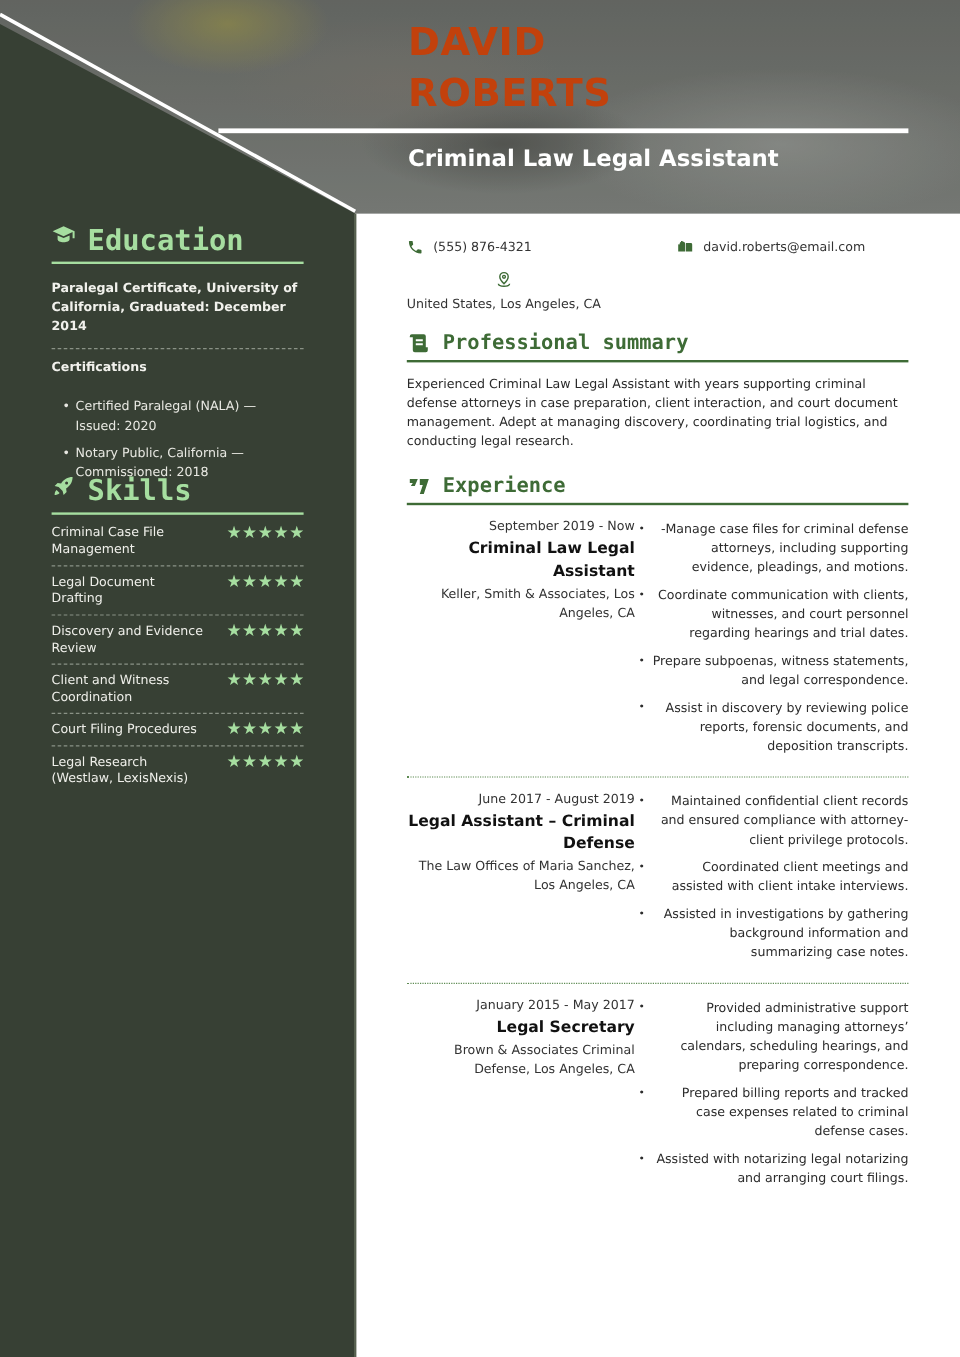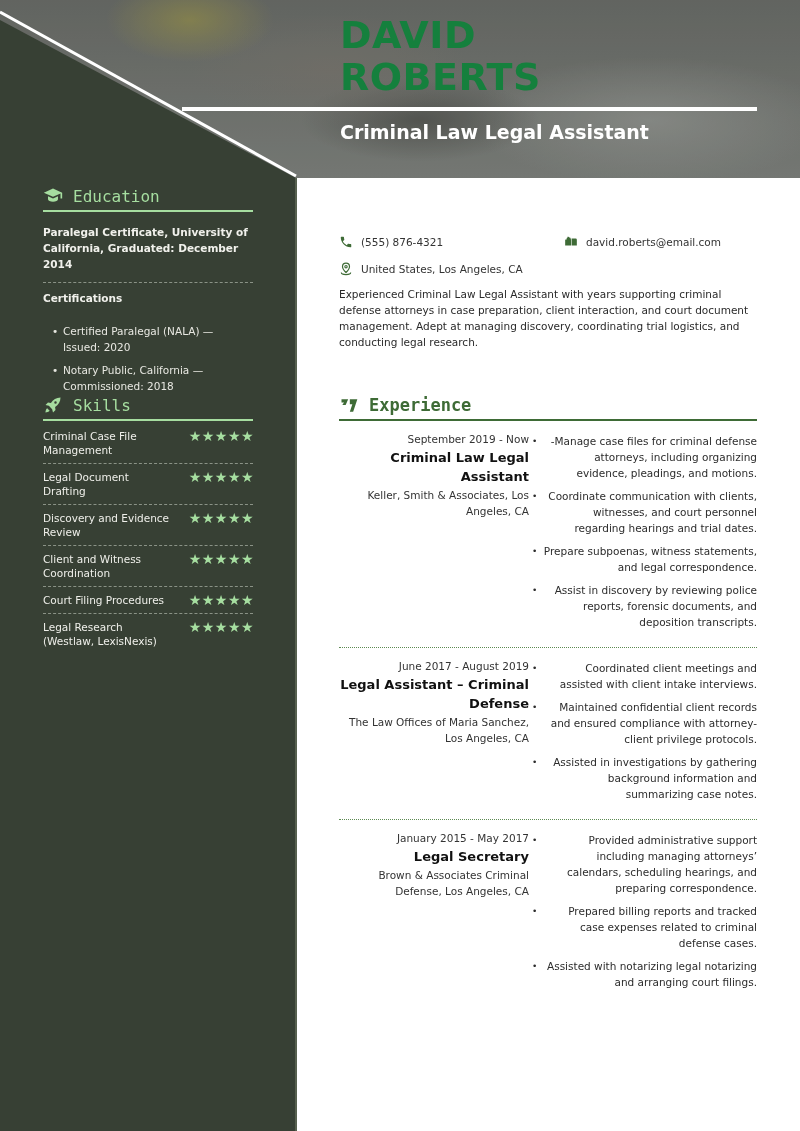--- a/index.html
+++ b/index.html
@@ -25,50 +25,50 @@
     clip-path: polygon(0 20px, 296px 178px, 296px 1131px, 0 1131px);
   }
   .diag-line {
     position: absolute; left: 0; top: 0; width: 300px; height: 180px; pointer-events: none;
   }
   .sidebar-edge { position:absolute; left:295px; top:178px; width:2px; height:953px; background:#56604f; }
 
   .name {
     position: absolute; left: 340px; top: 14px;
     font-family: "DejaVu Sans", sans-serif; font-weight: bold;
-    font-size: 38px; line-height: 42px; color: #15803d; letter-spacing: 0.5px;
+    font-size: 32px; line-height: 42px; color: #c2410c; letter-spacing: 0.5px;
   }
   .header-rule { position: absolute; left: 182px; top: 107px; width: 575px; height: 4px; background: #ffffff; }
   .job-title {
     position: absolute; left: 340px; top: 121px;
     font-family: "DejaVu Sans", sans-serif; font-weight: bold; font-size: 19px; color: #ffffff;
   }
 
   
   .side { position: absolute; left: 43px; width: 210px; color: #f1f1ec; }
   .side-heading {
-    display: flex; align-items: center; gap: 10px;
-    font-family: "DejaVu Sans Mono", monospace; font-weight: normal; font-size: 16px; color: #a6dea0;
+    display: flex; align-items: flex-start; gap: 10px;
+    font-family: "DejaVu Sans Mono", monospace; font-weight: bold; font-size: 24px; color: #a6dea0;
     padding-bottom: 4px; border-bottom: 2px solid #a6dea0;
   }
   .side-heading svg { width: 20px; height: 20px; }
   .edu-degree { font-size: 10.5px; font-weight: bold; line-height: 16px; margin-top: 12px; padding-bottom: 10px; border-bottom: 1px dashed #8a9286; }
   .cert-title { font-size: 10.5px; font-weight: bold; margin-top: 9px; }
   .cert-list { list-style: none; margin-top: 19px; }
   .cert-list li { position: relative; padding-left: 20px; font-size: 10.5px; line-height: 16px; margin-bottom: 7px; color: #e8e8e2; }
   .cert-list li::before { content: "•"; position: absolute; left: 9px; top: 0; }
 
   .skill-row { display: flex; justify-content: space-between; align-items: flex-start; padding: 6px 0 6px 0; border-bottom: 1px dashed #8a9286; }
   .skill-row:last-child { border-bottom: none; }
   .skill-name { font-size: 10.5px; line-height: 14px; width: 130px; color: #efefea; }
   .stars { display: flex; gap: 1px; color: #a6dea0; font-size: 14px; line-height: 14px; letter-spacing: -0.5px; }
 
   
   .main { position: absolute; left: 339px; width: 418px; }
-  .contact { position: absolute; font-size: 10.5px; color: #333; display: flex; align-items: center; gap: 8px; margin-top: 36px; }
+  .contact { position: absolute; font-size: 10.5px; color: #333; display: flex; align-items: center; gap: 8px; }
   .contact svg { width: 14px; height: 14px; }
   .main-heading {
     display: flex; align-items: center; gap: 10px;
     font-family: "DejaVu Sans Mono", monospace; font-weight: bold; font-size: 17px; color: #3e6b36;
     padding-bottom: 4px; border-bottom: 2px solid #3e6b36;
   }
   .main-heading svg { width: 20px; height: 20px; }
   .summary { font-size: 10.5px; line-height: 16px; color: #2a2a2a; margin-top: 10px; }
 
   .job { display: flex; padding: 12px 0 10px; border-bottom: 1px dotted #5d8a52; }
@@ -192,65 +192,71 @@
       <path fill="#3e6b36" d="M6.6 10.8c1.4 2.8 3.8 5.1 6.6 6.6l2.2-2.2c.3-.3.7-.4 1-.2 1.1.4 2.3.6 3.6.6.6 0 1 .4 1 1V20c0 .6-.4 1-1 1C10.6 21 3 13.4 3 4c0-.6.4-1 1-1h3.5c.6 0 1 .4 1 1 0 1.3.2 2.5.6 3.6.1.3 0 .7-.2 1l-2.3 2.2z"></path>
     </svg>
   <span>(555) 876-4321</span>
 </div>
 <div class="contact" style="left:564px; top:199px;">
   <svg viewBox="0 0 24 24">
       <path fill="#3e6b36" d="M4 8a4 4 0 0 1 8 0v10H2V8a2 2 0 0 1 2 0zm9-2h7a2 2 0 0 1 2 2v10h-9V6zM6 3h2v6H6z"></path>
     </svg>
   <span>david.roberts@email.com</span>
 </div>
-<div class="contact" style="left:339px; top:226px;">
+<div class="contact" style="left:339px; top:226px;flex-direction:column;">
   <svg viewBox="0 0 24 24">
       <path fill="none" stroke="#3e6b36" stroke-width="2" d="M12 2a6 6 0 0 0-6 6c0 4 6 10 6 10s6-6 6-10a6 6 0 0 0-6-6zm0 4a2 2 0 1 1 0 4 2 2 0 0 1 0-4zM4 18c0 2 3.6 3.5 8 3.5s8-1.5 8-3.5"></path>
     </svg>
   <span>United States, Los Angeles, CA</span>
 </div>
 
 <div class="main" style="top:276px;">
+  <div class="main-heading">
+    <svg viewBox="0 0 24 24">
+        <path fill="#3e6b36" d="M5 3h12a2 2 0 0 1 2 2v11h2v3a2 2 0 0 1-2 2H8a2 2 0 0 1-2-2V6H3V5a2 2 0 0 1 2-2zm4 5v2h7V8H9zm0 4v2h7v-2H9z"></path>
+      </svg>
+    <span>Professional summary</span>
+  </div>
   <p class="summary">Experienced Criminal Law Legal Assistant with years supporting criminal defense attorneys in case preparation, client interaction, and court document management. Adept at managing discovery, coordinating trial logistics, and conducting legal research.</p>
 </div>
 
 <div class="main" style="top:395px;text-align:right;">
   <div class="main-heading">
     <svg viewBox="0 0 24 24">
         <path fill="#3e6b36" d="M3 5h8l-3 7H4l2-3H3V5zm10 0h9l-5 15h-4l3-9h-3V5z"></path>
       </svg>
     <span>Experience</span>
   </div>
 
   <div class="job">
     <div class="job-left">
       <div class="job-dates">September 2019 - Now</div>
       <div class="job-role">Criminal Law Legal Assistant</div>
       <div class="job-company">Keller, Smith &amp; Associates, Los Angeles, CA</div>
     </div>
     <div class="job-right">
       <ul class="job-bullets">
-        <li>-Manage case files for criminal defense attorneys, including organizing evidence, pleadings, and motions.</li>
+        <li>-Manage case files for criminal defense attorneys, including supporting evidence, pleadings, and motions.</li>
         <li>Coordinate communication with clients, witnesses, and court personnel regarding hearings and trial dates.</li>
         <li>Prepare subpoenas, witness statements, and legal correspondence.</li>
         <li>Assist in discovery by reviewing police reports, forensic documents, and deposition transcripts.</li>
       </ul>
     </div>
   </div>
 
   <div class="job">
     <div class="job-left">
       <div class="job-dates">June 2017 - August 2019</div>
       <div class="job-role">Legal Assistant – Criminal Defense</div>
       <div class="job-company">The Law Offices of Maria Sanchez, Los Angeles, CA</div>
     </div>
     <div class="job-right">
       <ul class="job-bullets">
+        <li>Maintained confidential client records and ensured compliance with attorney-client privilege protocols.</li>
         <li>Coordinated client meetings and assisted with client intake interviews.</li>
-        <li>Maintained confidential client records and ensured compliance with attorney-client privilege protocols.</li>
         <li>Assisted in investigations by gathering background information and summarizing case notes.</li>
       </ul>
     </div>
   </div>
 
   <div class="job">
     <div class="job-left">
       <div class="job-dates">January 2015 - May 2017</div>
       <div class="job-role">Legal Secretary</div>
       <div class="job-company">Brown &amp; Associates Criminal Defense, Los Angeles, CA</div>

